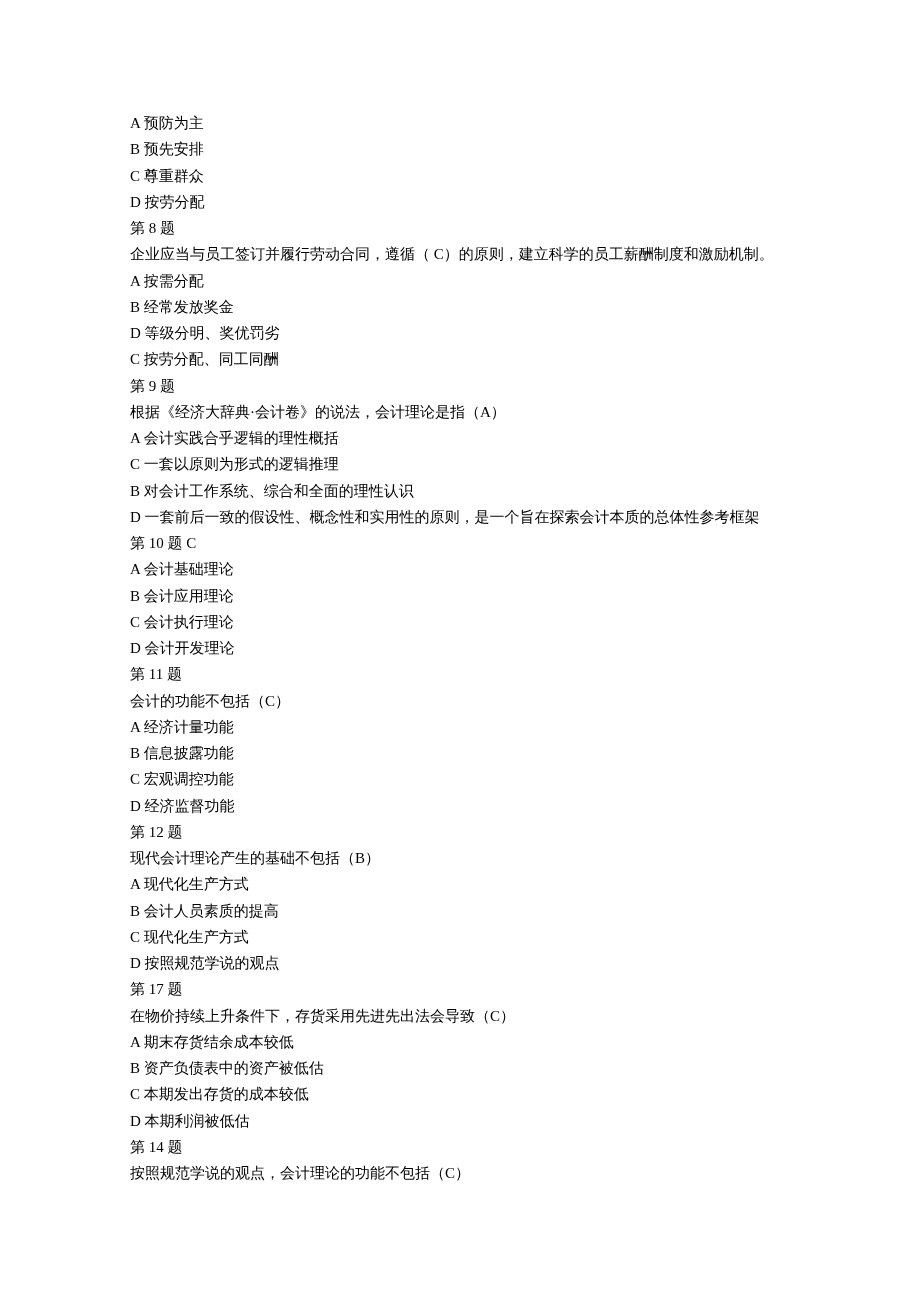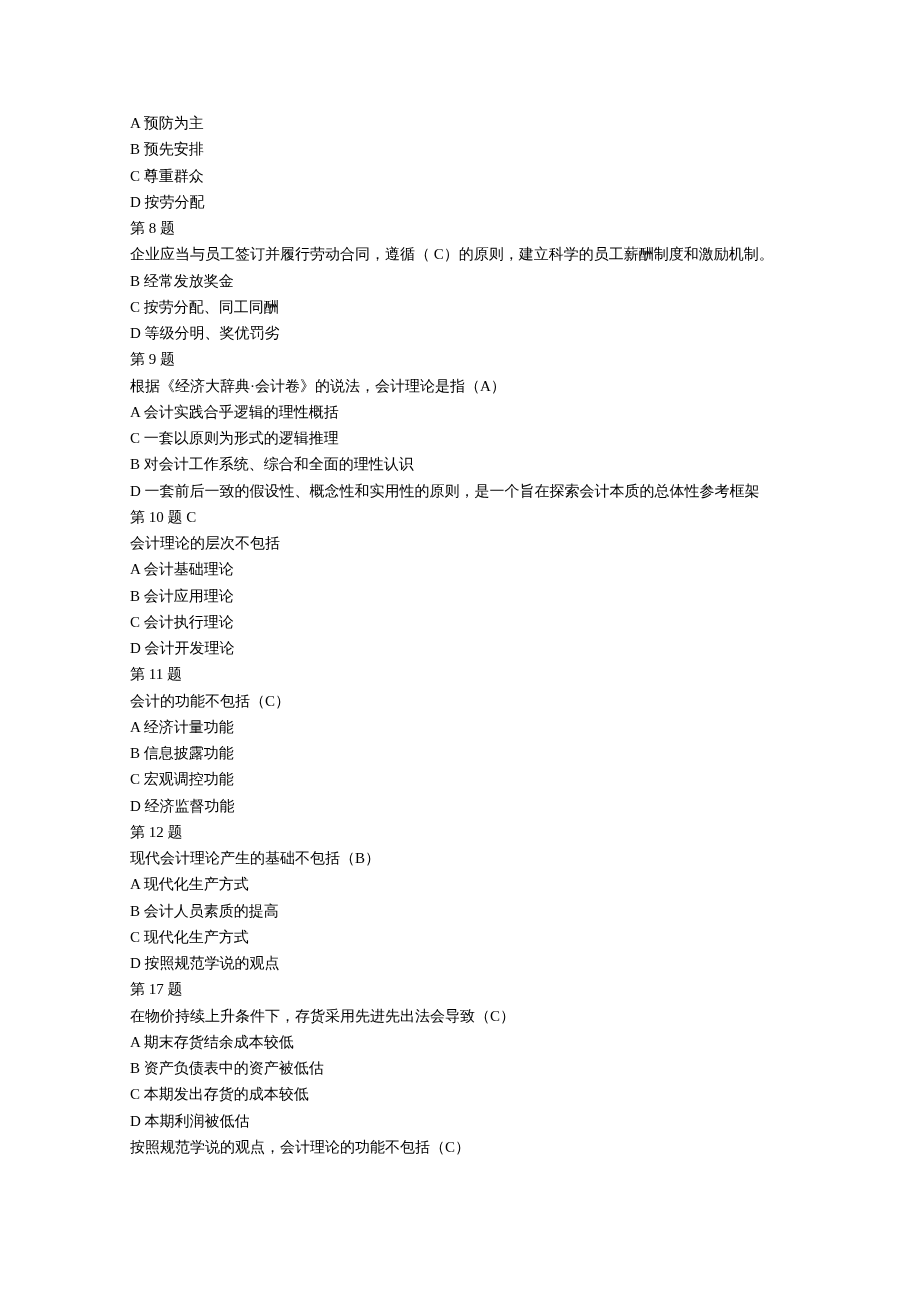--- a/index.html
+++ b/index.html
@@ -25,31 +25,31 @@
 </head>
 <body>
 
 <div class="page">
   <div class="line">A 预防为主</div>
   <div class="line">B 预先安排</div>
   <div class="line">C 尊重群众</div>
   <div class="line">D 按劳分配</div>
   <div class="line">第 8 题</div>
   <div class="line">企业应当与员工签订并履行劳动合同，遵循（ C）的原则，建立科学的员工薪酬制度和激励机制。</div>
+  <div class="line">A 按需分配</div>
   <div class="line">B 经常发放奖金</div>
+  <div class="line">D 等级分明、奖优罚劣</div>
   <div class="line">C 按劳分配、同工同酬</div>
-  <div class="line">D 等级分明、奖优罚劣</div>
   <div class="line">第 9 题</div>
   <div class="line">根据《经济大辞典·会计卷》的说法，会计理论是指（A）</div>
   <div class="line">A 会计实践合乎逻辑的理性概括</div>
   <div class="line">C 一套以原则为形式的逻辑推理</div>
   <div class="line">B 对会计工作系统、综合和全面的理性认识</div>
   <div class="line">D 一套前后一致的假设性、概念性和实用性的原则，是一个旨在探索会计本质的总体性参考框架</div>
   <div class="line">第 10 题 C</div>
-  <div class="line">会计理论的层次不包括</div>
   <div class="line">A 会计基础理论</div>
   <div class="line">B 会计应用理论</div>
   <div class="line">C 会计执行理论</div>
   <div class="line">D 会计开发理论</div>
   <div class="line">第 11 题</div>
   <div class="line">会计的功能不包括（C）</div>
   <div class="line">A 经济计量功能</div>
   <div class="line">B 信息披露功能</div>
   <div class="line">C 宏观调控功能</div>
   <div class="line">D 经济监督功能</div>
@@ -58,14 +58,15 @@
   <div class="line">A 现代化生产方式</div>
   <div class="line">B 会计人员素质的提高</div>
   <div class="line">C 现代化生产方式</div>
   <div class="line">D 按照规范学说的观点</div>
   <div class="line">第 17 题</div>
   <div class="line">在物价持续上升条件下，存货采用先进先出法会导致（C）</div>
   <div class="line">A 期末存货结余成本较低</div>
   <div class="line">B 资产负债表中的资产被低估</div>
   <div class="line">C 本期发出存货的成本较低</div>
   <div class="line">D 本期利润被低估</div>
+  <div class="line">第 14 题</div>
   <div class="line">按照规范学说的观点，会计理论的功能不包括（C）</div>
 </div>
 
 </body></html>

